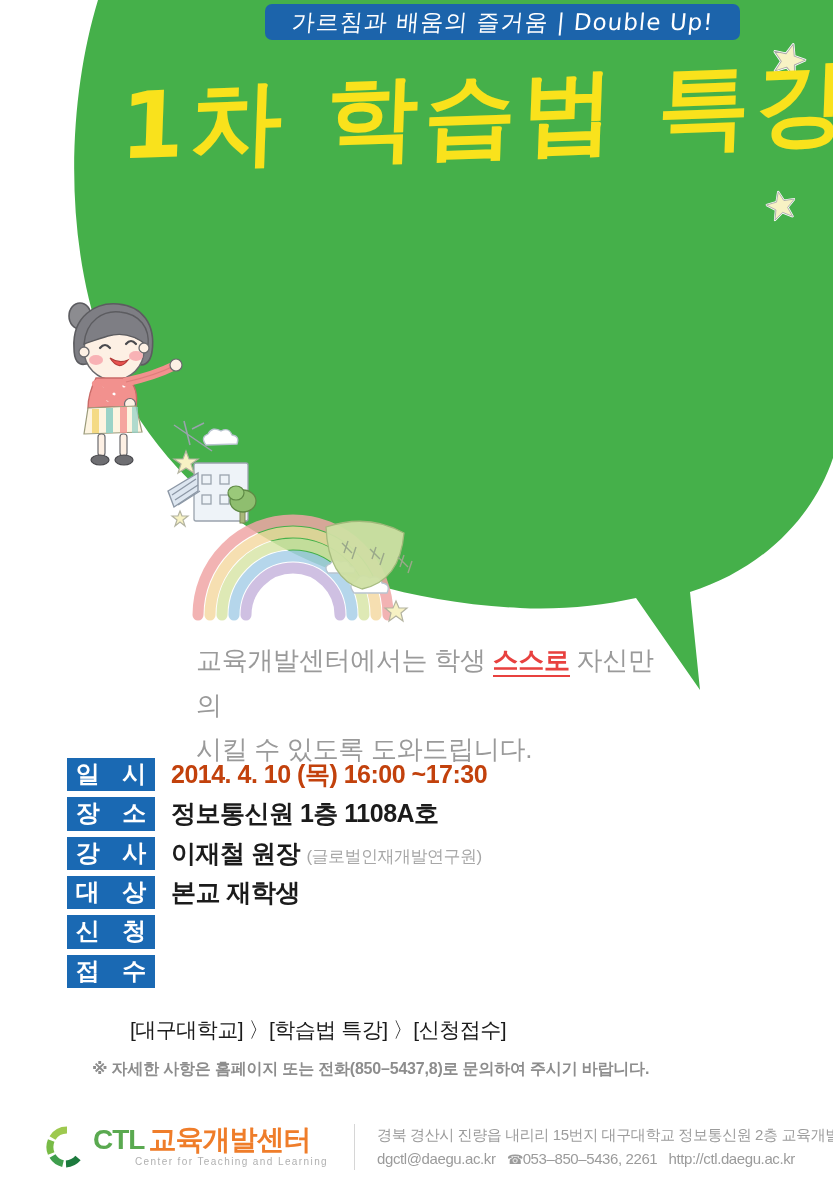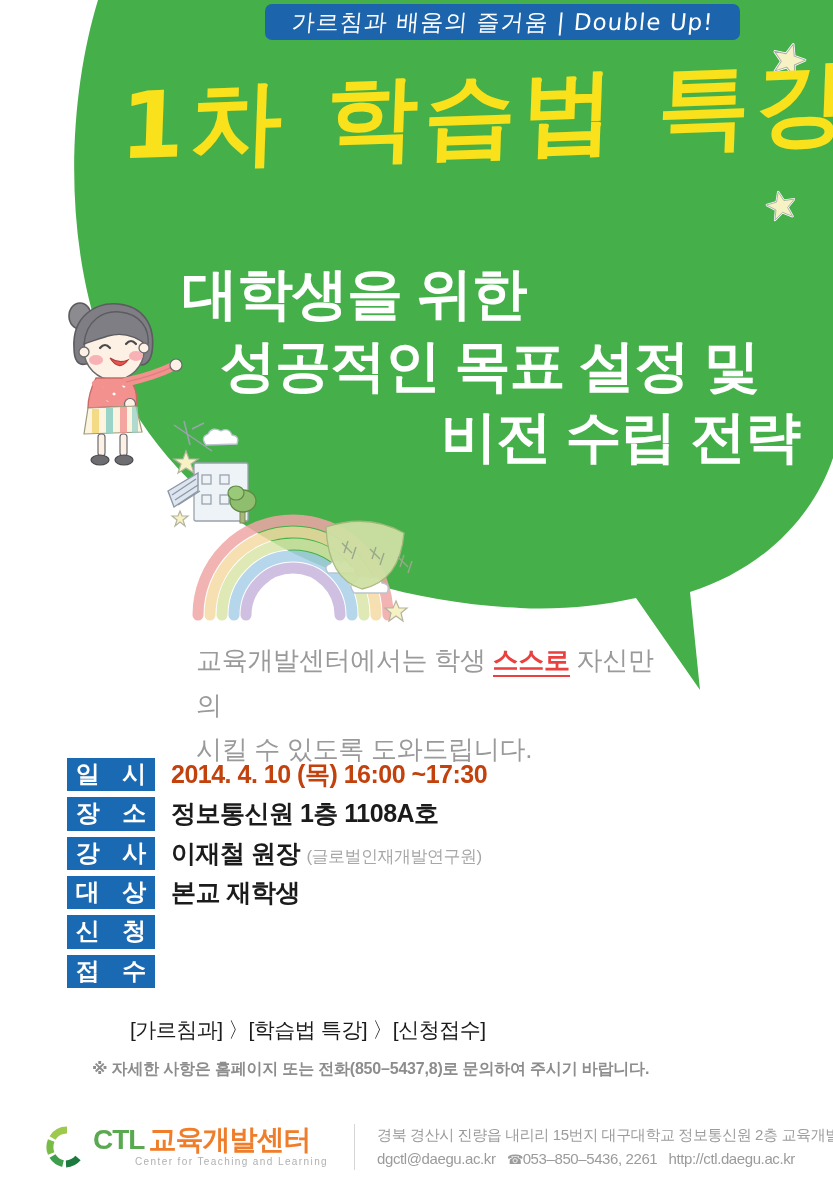--- a/index.html
+++ b/index.html
@@ -299,25 +299,20 @@
   </div>
   <div class="star star-b">
     <svg viewBox="0 0 40 40" xmlns="http://www.w3.org/2000/svg">
       <path d="M20 2 L25 15 L39 16 L28 25 L32 38 L20 30 L8 38 L12 25 L1 16 L15 15 Z" fill="#f7f2c4" stroke="#ffffff" stroke-width="3" stroke-linejoin="round"></path>
       <path d="M20 2 L25 15 L39 16 L28 25 L32 38 L20 30 L8 38 L12 25 L1 16 L15 15 Z" fill="#f7f2c4" stroke="#a9a9a9" stroke-width="1.1" stroke-linejoin="round"></path>
     </svg>
   </div>
 
   <div class="main-title">1차 학습법 특강</div>
 
-  <div class="subtitle">
-    <span class="l1">대학생을 위한</span>
-    <span class="l2">성공적인 목표 설정 및</span>
-    <span class="l3">비전 수립 전략</span>
-  </div>
 
   <div class="character">
     <svg viewBox="0 0 140 180" xmlns="http://www.w3.org/2000/svg">
 
       <ellipse cx="28" cy="26" rx="11" ry="13" fill="#8c8c90" stroke="#5c5c60" stroke-width="1.6"></ellipse>
 
       <path d="M22 58 C20 26, 44 12, 66 14 C90 16, 104 34, 100 62 C98 74, 90 78, 84 72 L34 74 C26 76, 22 70, 22 58 Z" fill="#7e7e84" stroke="#5c5c60" stroke-width="1.6"></path>
 
       <ellipse cx="62" cy="60" rx="30" ry="30" fill="#fdf0e4" stroke="#6a6a6e" stroke-width="1.5"></ellipse>
 
@@ -453,21 +448,21 @@
     <div class="info-row">
       <div class="info-label">신 청</div>
     </div>
 
     <div class="info-row">
       <div class="info-label">접 수</div>
     </div>
 
   </div>
 
-  <div class="path-line">[가르침과] 〉[학습법 특강] 〉[신청접수]</div>
+  <div class="path-line">[대구대학교] 〉[학습법 특강] 〉[신청접수]</div>
 
   <div class="note">※ 자세한 사항은 홈페이지 또는 전화(850–5437,8)로 문의하여 주시기 바랍니다.</div>
 
   <div class="footer">
 
     <div class="logo-block">
       <div class="logo-mark">
         <svg viewBox="0 0 44 44" xmlns="http://www.w3.org/2000/svg">
           <g fill="none" stroke-width="7" stroke-linecap="butt">
             <path d="M22 5 A17 17 0 0 0 7.5 13" stroke="#9ec94f"></path>

